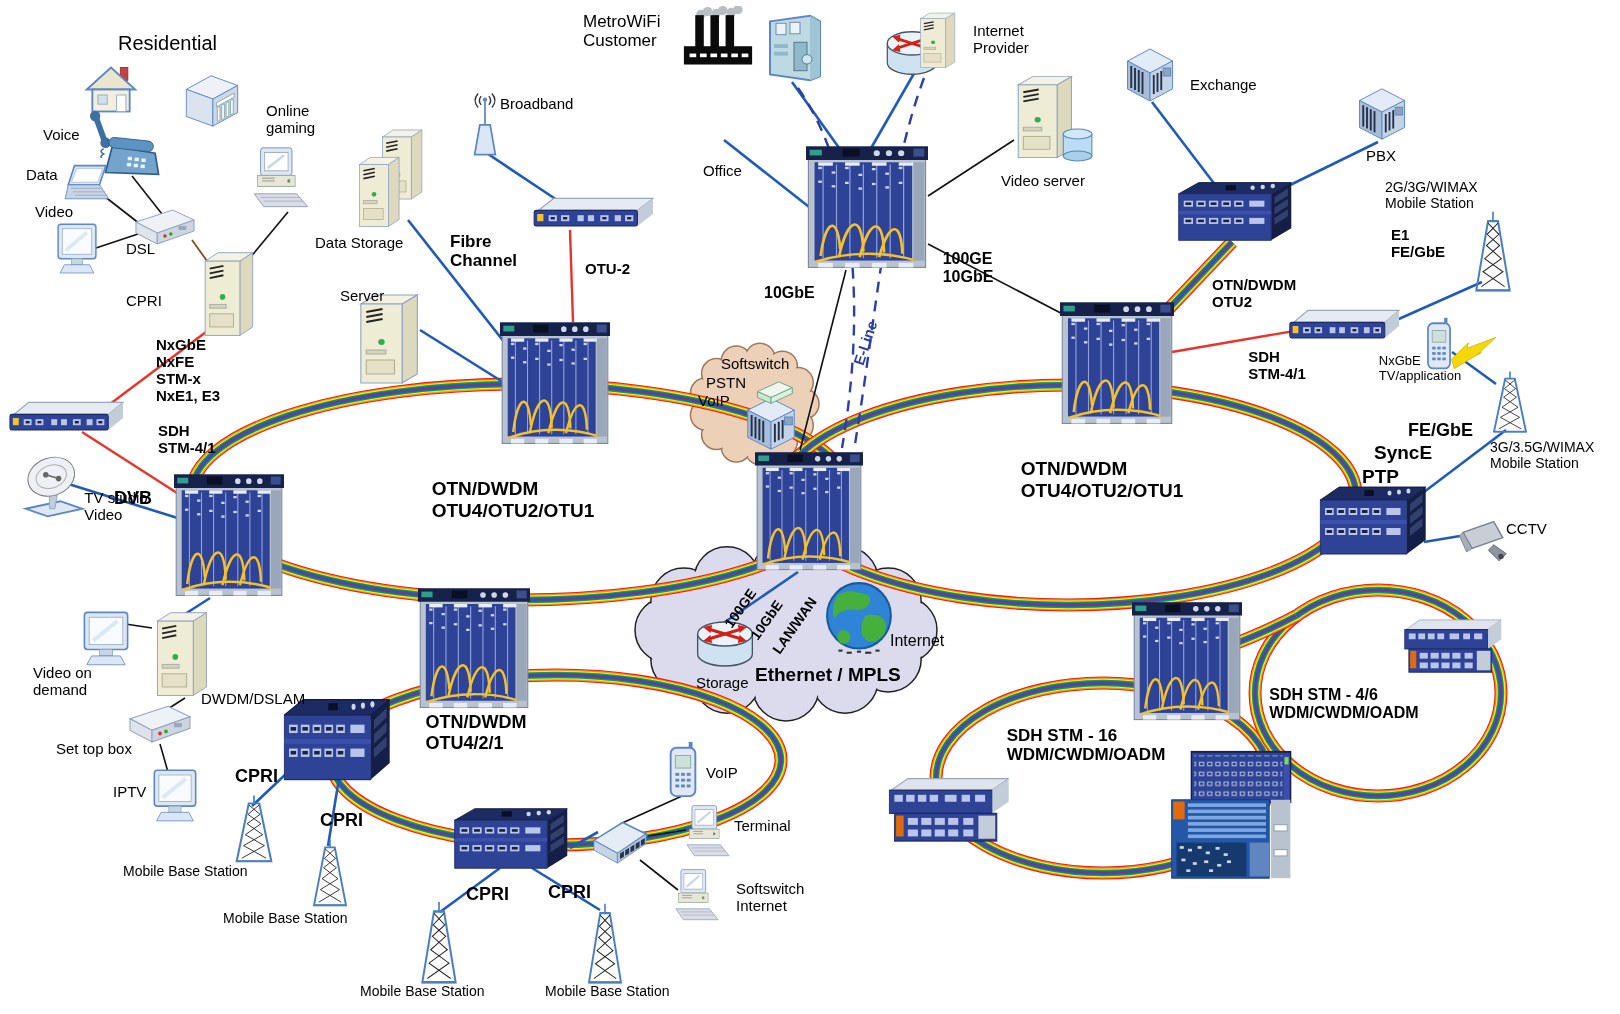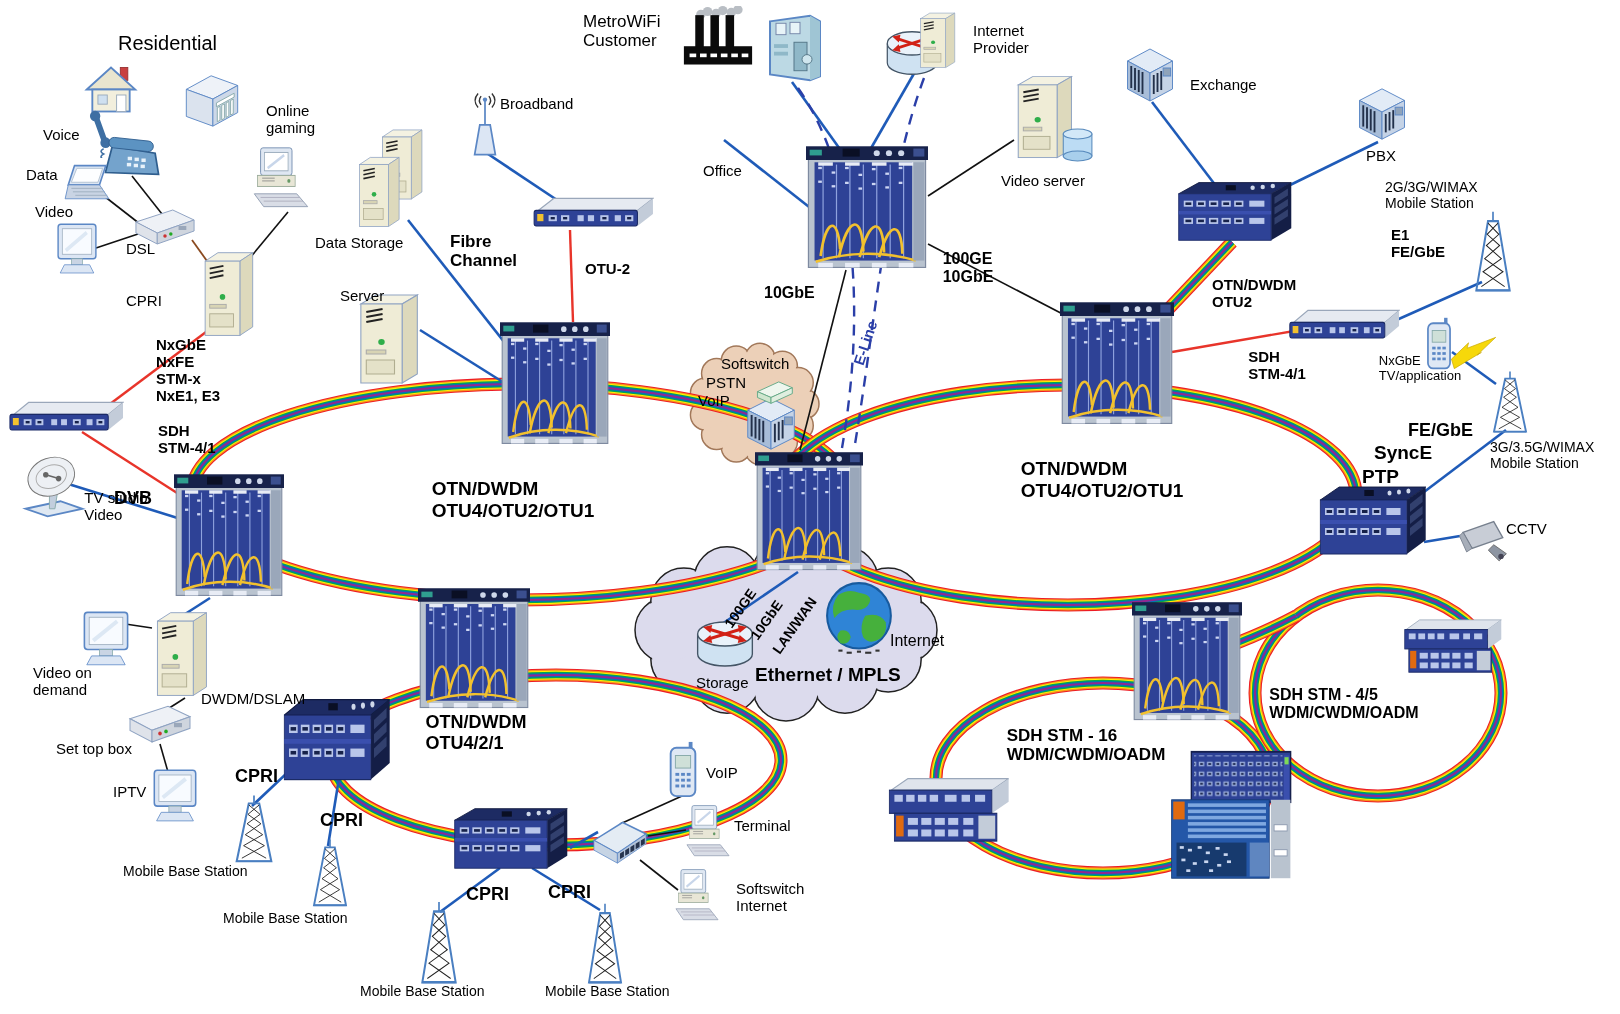--- a/index.html
+++ b/index.html
@@ -994,21 +994,21 @@
 <div class="lbl" style="left:706px;top:374px">PSTN</div>
 <div class="lbl" style="left:698px;top:392px">VoIP</div>
 <div class="lbl b f19 c" style="left:513px;top:478px">OTN/DWDM
 OTU4/OTU2/OTU1</div>
 <div class="lbl b f19 c" style="left:1102px;top:458px">OTN/DWDM
 OTU4/OTU2/OTU1</div>
 <div class="lbl b f18 c" style="left:476px;top:712px">OTN/DWDM
 OTU4/2/1</div>
 <div class="lbl b f17 c" style="left:1086px;top:726px">SDH STM - 16
 WDM/CWDM/OADM</div>
-<div class="lbl b f16 c" style="left:1344px;top:686px">SDH STM - 4/5
+<div class="lbl b f16 c" style="left:1344px;top:686px">SDH STM - 4/6
 WDM/CWDM/OADM</div>
 <div class="lbl b f14 rot55" style="left:722px;top:622px">100GE</div>
 <div class="lbl b f14 rot55" style="left:748px;top:634px">10GbE</div>
 <div class="lbl b f14 rot55" style="left:770px;top:648px">LAN/WAN</div>
 <div class="lbl" style="left:696px;top:674px">Storage</div>
 <div class="lbl f16" style="left:890px;top:632px">Internet</div>
 <div class="lbl b f19" style="left:755px;top:664px">Ethernet / MPLS</div>
 <div class="lbl" style="left:706px;top:764px">VoIP</div>
 <div class="lbl" style="left:734px;top:817px">Terminal</div>
 <div class="lbl" style="left:736px;top:880px">Softswitch

